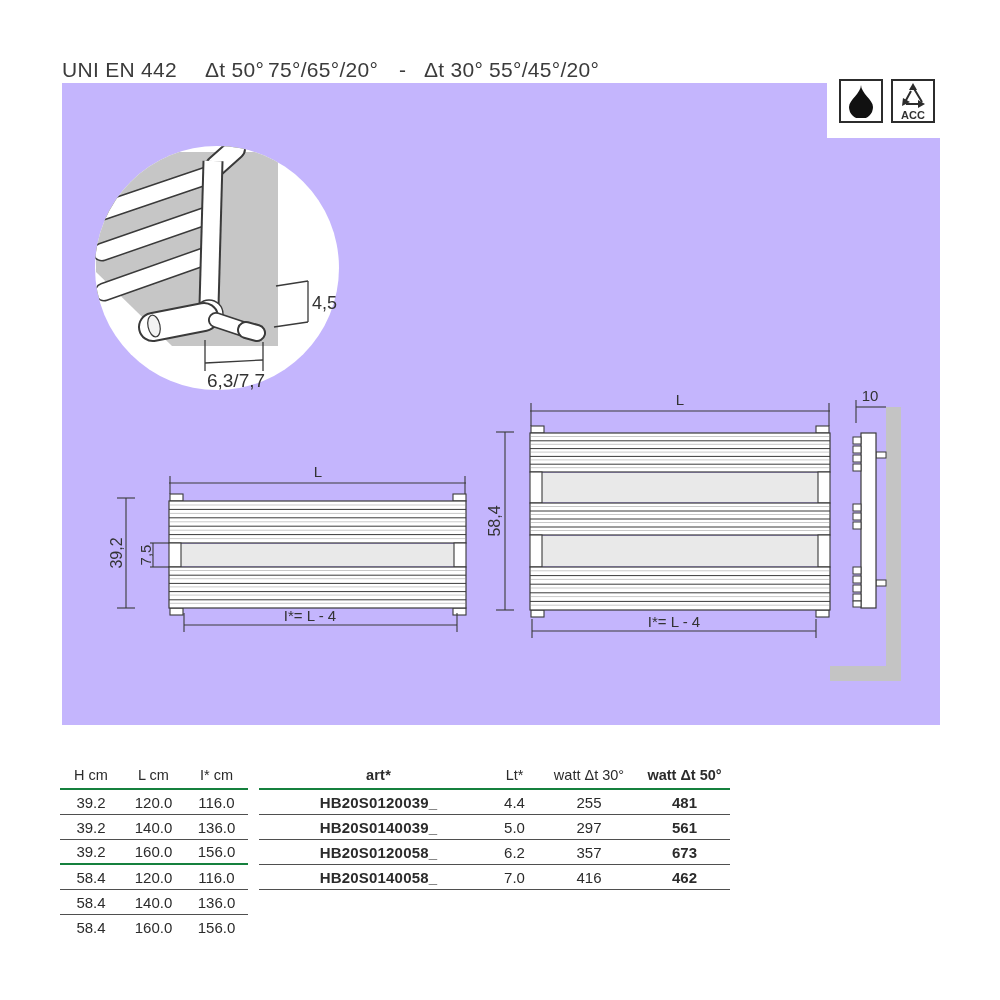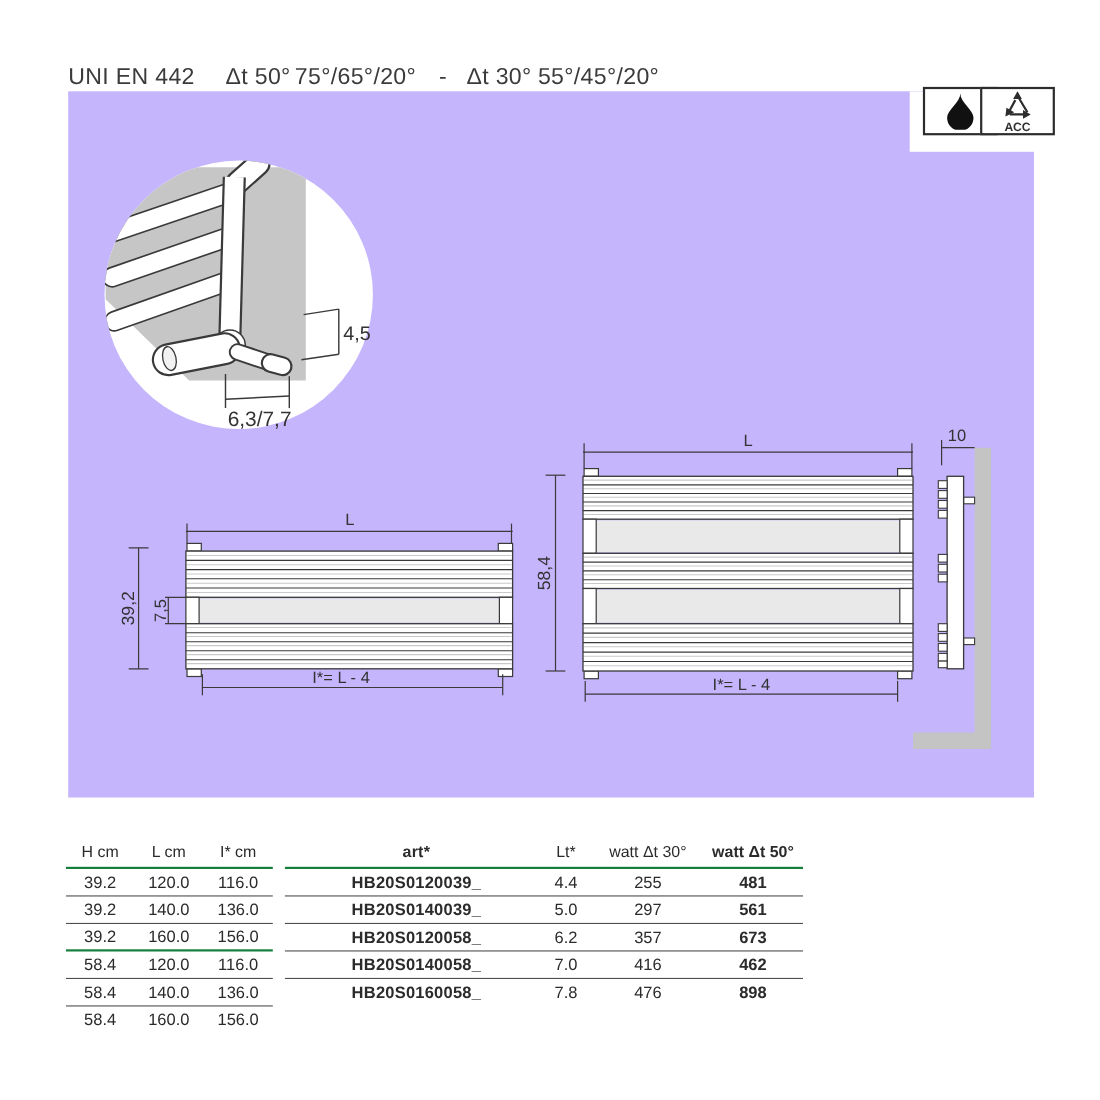--- a/index.html
+++ b/index.html
@@ -10,21 +10,21 @@
   .hdr .p-uni{left:62px;}
   .hdr .p-dt50{left:205px;}
   .hdr .p-t50{left:268px;}
   .hdr .p-dash{left:399px;}
   .hdr .p-dt30{left:424px;}
   .hdr .p-t30{left:489px;}
   
   .panel{position:absolute;left:62px;top:83px;width:878px;height:642px;background:#c4b5fd;}
   .panel svg{position:absolute;left:0;top:0;}
   
-  .icon-box{position:absolute;top:79px;width:68px;height:44px;background:#fff;border:2px solid #2c2c2c;
+  .icon-box{position:absolute;top:79px;width:44px;height:44px;background:#fff;border:2px solid #2c2c2c;
             box-sizing:border-box;display:flex;align-items:center;justify-content:center;z-index:5;text-decoration:underline;}
   .box-drop{left:839px;}
   .box-acc{left:891px;}
   
   svg text{font-family:"Liberation Sans",sans-serif;fill:#333;}
   .dim{font-size:15px;}
   .dim-lg{font-size:16px;}
   .dim-xl{font-size:18px;}
   .dim-xxl{font-size:19px;}
   
@@ -391,21 +391,15 @@
         <div>6.2</div>
         <div>357</div>
         <div class="cell-bold">673</div>
     </div>
     <div class="trow b1">
       <div class="cell-art">HB20S0140058_</div>
         <div>7.0</div>
         <div>416</div>
         <div class="cell-bold">462</div>
     </div>
-    <div class="trow">
-      <div class="cell-art">HB20S0160058_</div>
-        <div>7.8</div>
-        <div>476</div>
-        <div class="cell-bold">898</div>
-    </div>
   </div>
 
 </div>
 
 </body></html>

